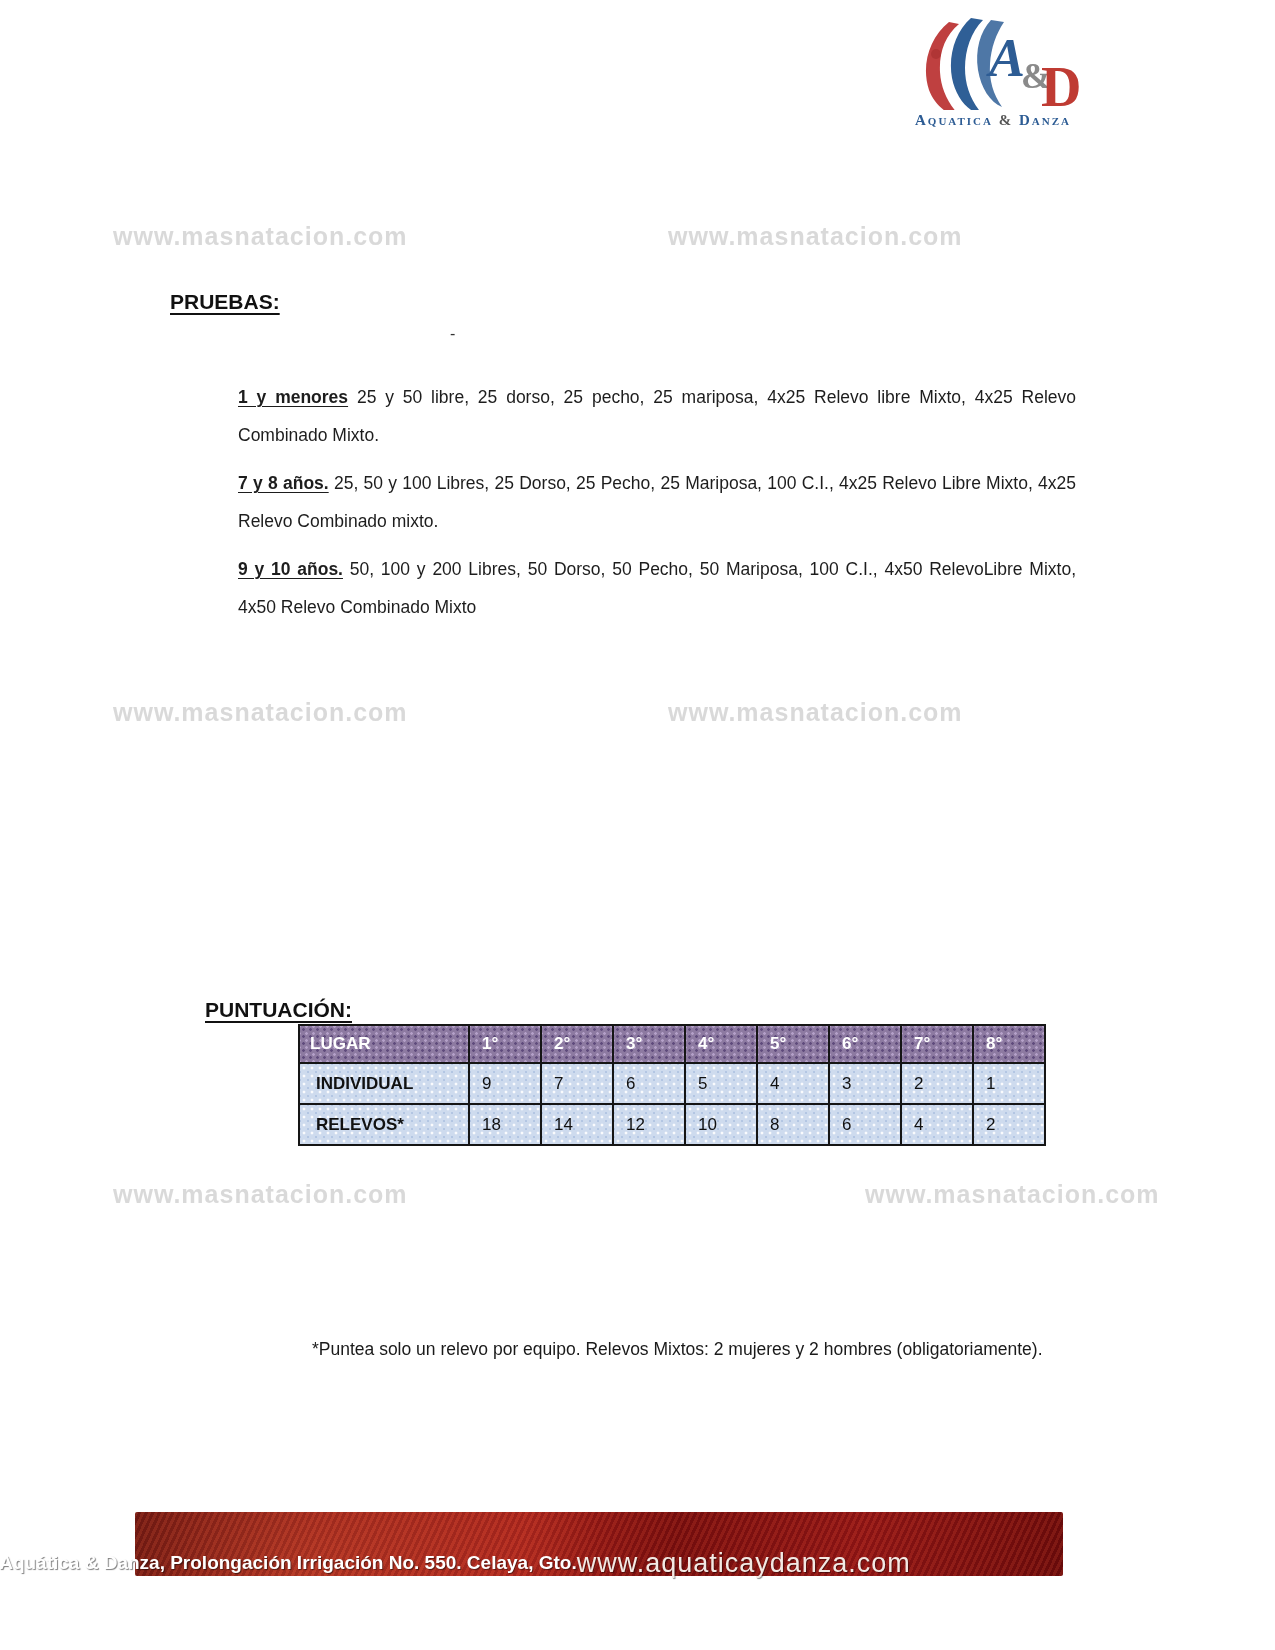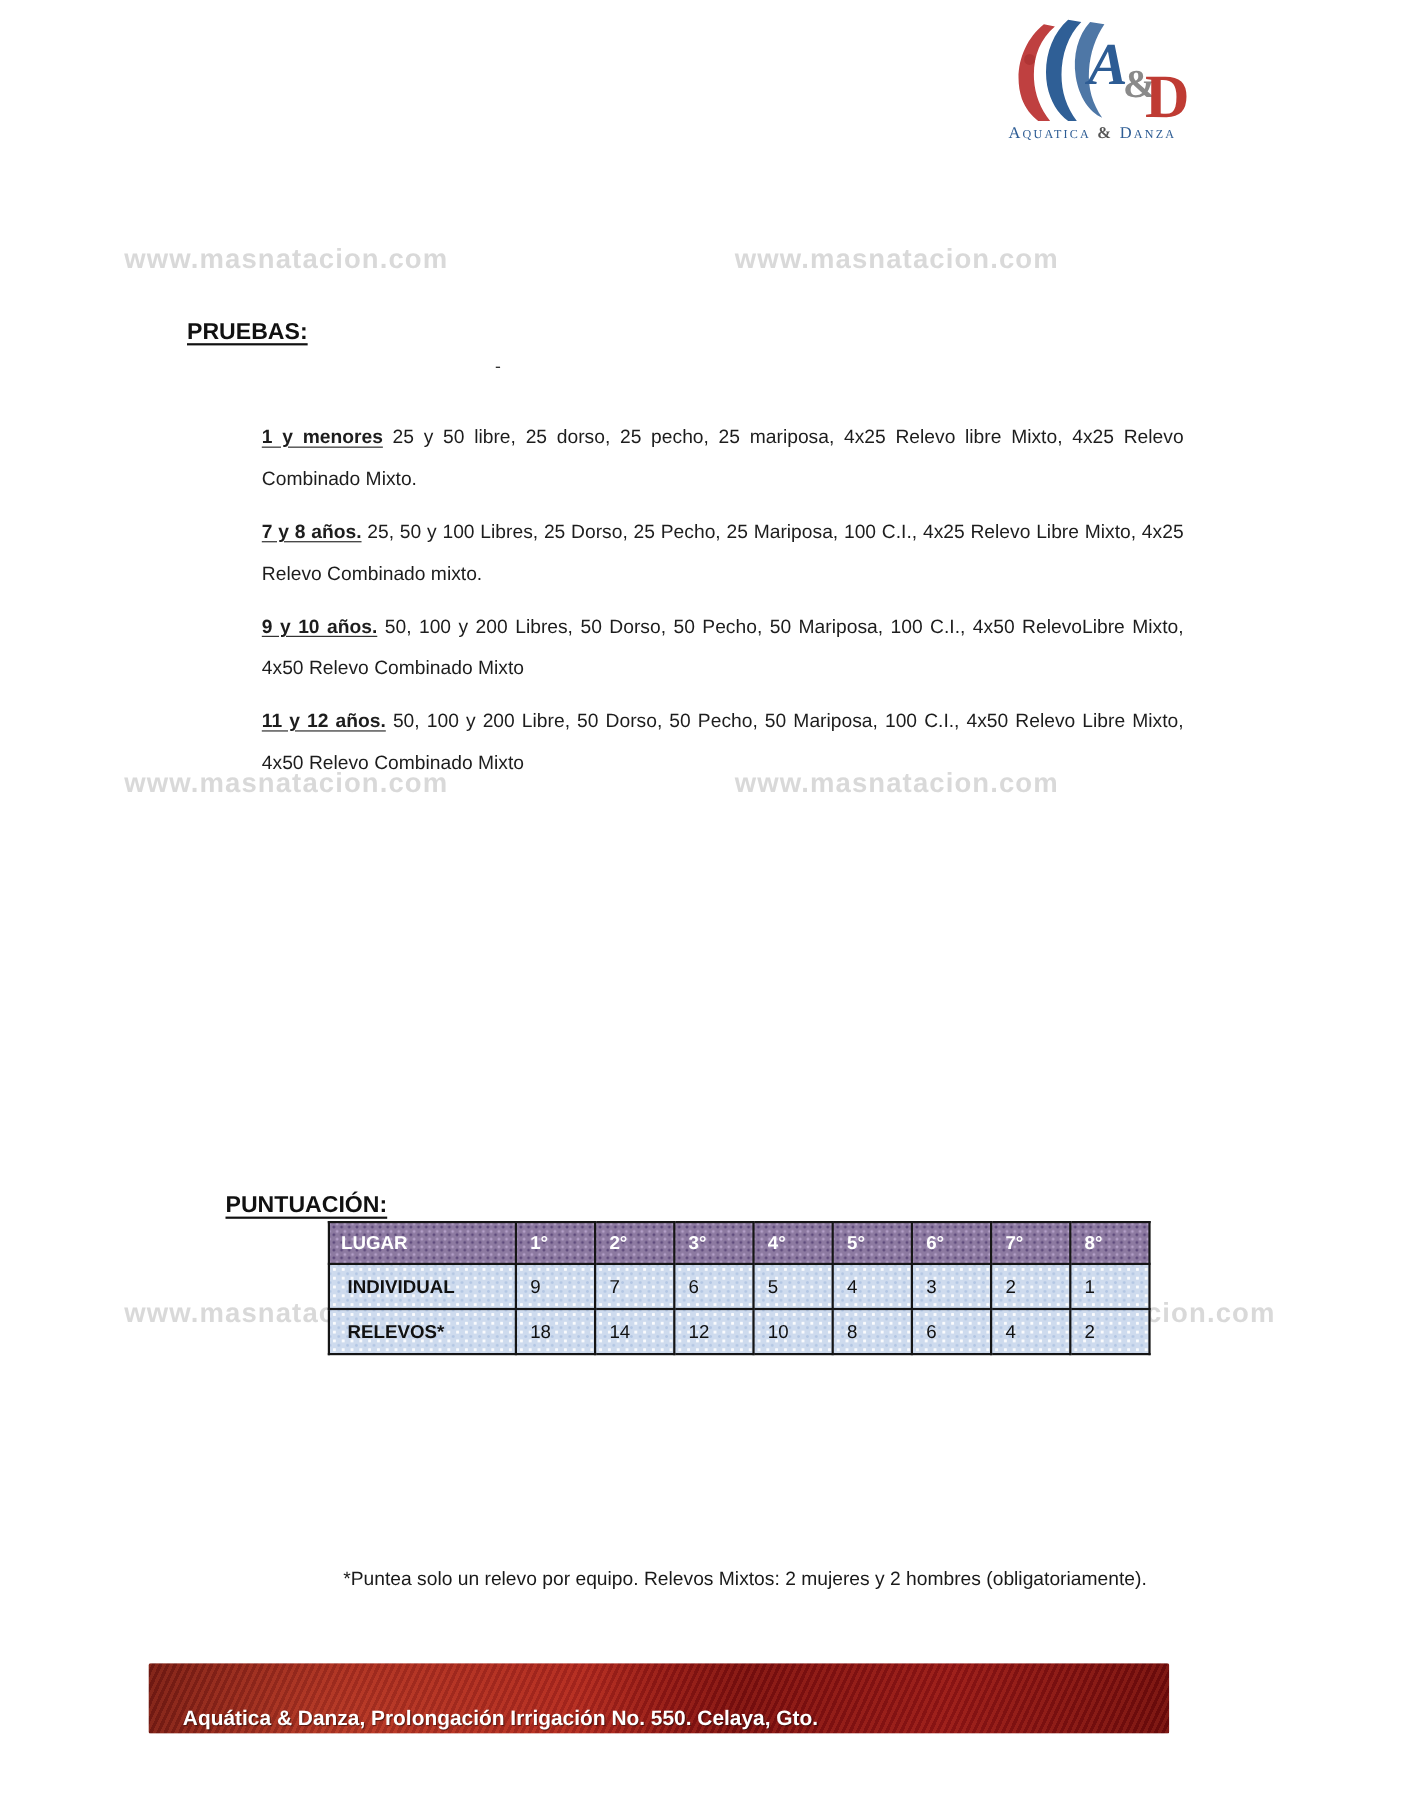--- a/index.html
+++ b/index.html
@@ -28,21 +28,21 @@
   .rayas-logo{left:152px;top:36px;width:175px;height:112px;}
   .ad-logo{left:903px;top:14px;width:180px;height:118px;text-align:center;}
   .ad-caption{
     font-family:"Liberation Serif","DejaVu Serif",serif;
     font-variant:small-caps;
     font-size:15px;
     letter-spacing:2px;
     margin-top:-2px;
     white-space:nowrap;
   }
-  .ad-caption .blue{color:#2d5c94;font-weight:400;}
+  .ad-caption .blue{color:#2d5c94;font-weight:700;}
   .ad-caption .amp{color:#555;font-weight:700;}
   
   .hd{
     font-size:21px;
     font-weight:bold;
     text-decoration:underline;
     text-underline-offset:4px;
     color:#111;
     white-space:nowrap;
   }
@@ -163,23 +163,20 @@
 
   <div class="abs content pruebas">
     <p>
       <span class="age-label">1 y menores</span><span> 25 y 50 libre, 25 dorso, 25 pecho, 25 mariposa, 4x25 Relevo libre Mixto, 4x25 Relevo Combinado Mixto.</span>
     </p>
     <p>
       <span class="age-label">7 y 8 años.</span><span> 25, 50 y 100 Libres, 25 Dorso, 25 Pecho, 25 Mariposa, 100 C.I., 4x25 Relevo Libre Mixto, 4x25 Relevo Combinado mixto.</span>
     </p>
     <p>
       <span class="age-label">9 y 10 años.</span><span> 50, 100 y 200 Libres, 50 Dorso, 50 Pecho, 50 Mariposa, 100 C.I., 4x50 RelevoLibre Mixto, 4x50 Relevo Combinado Mixto</span>
-    </p>
-    <p>
-      <span class="age-label">11 y 12 años.</span><span> 50, 100 y 200 Libre, 50 Dorso, 50 Pecho, 50 Mariposa, 100 C.I., 4x50 Relevo Libre Mixto, 4x50 Relevo Combinado Mixto</span>
     </p>
   </div>
 
   <div class="abs content hd" style="left:205px;top:580px;">PUNTUACIÓN:</div>
 
   <table class="abs content score-table">
     <thead>
       <tr>
         <th class="c-label">LUGAR</th>
         <th class="c-num">1°</th>
@@ -216,16 +213,17 @@
         <td class="c-num">2</td>
       </tr>
     </tbody>
   </table>
 
   <div class="abs content note">*Puntea solo un relevo por equipo. Relevos Mixtos: 2 mujeres y 2 hombres (obligatoriamente).</div>
 
   <div class="abs footer">
     <div class="footer-left">
       <div class="footer-address">Aquática &amp; Danza, Prolongación Irrigación No. 550. Celaya, Gto.</div>
+      <div class="footer-site">www.aquaticaydanza.com</div>
     </div>
   </div>
 
 </div>
 
 </body></html>

